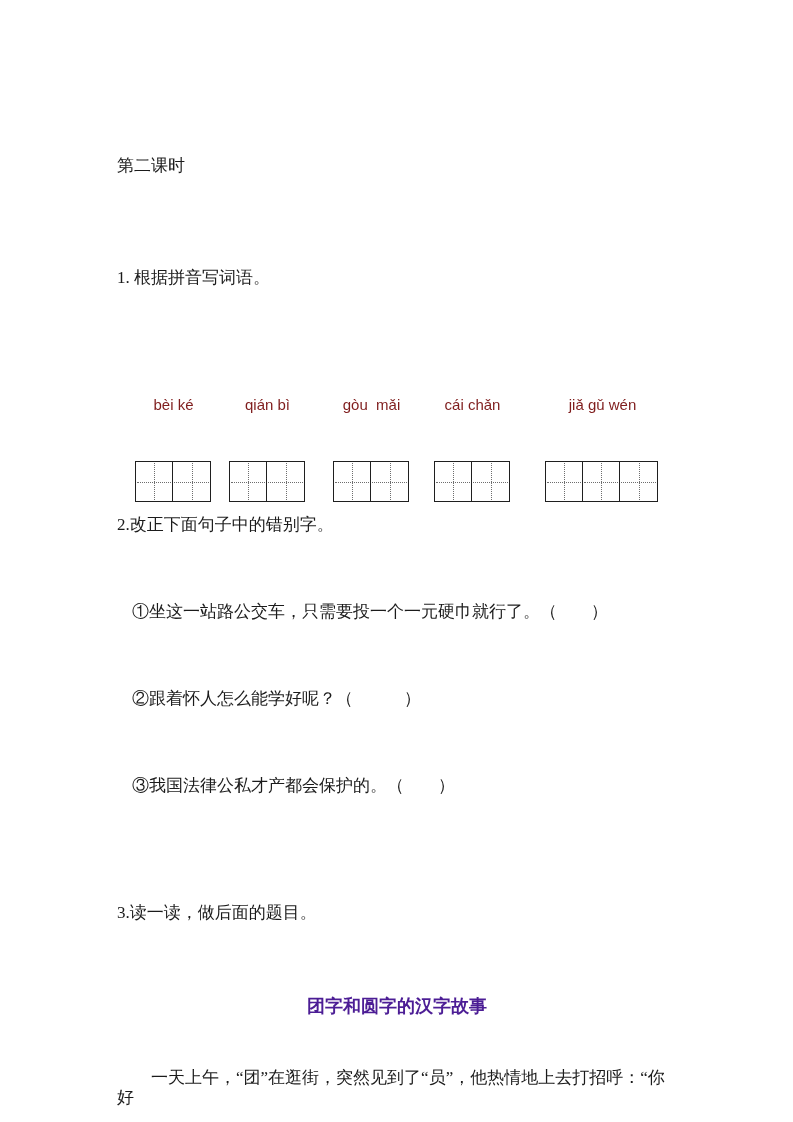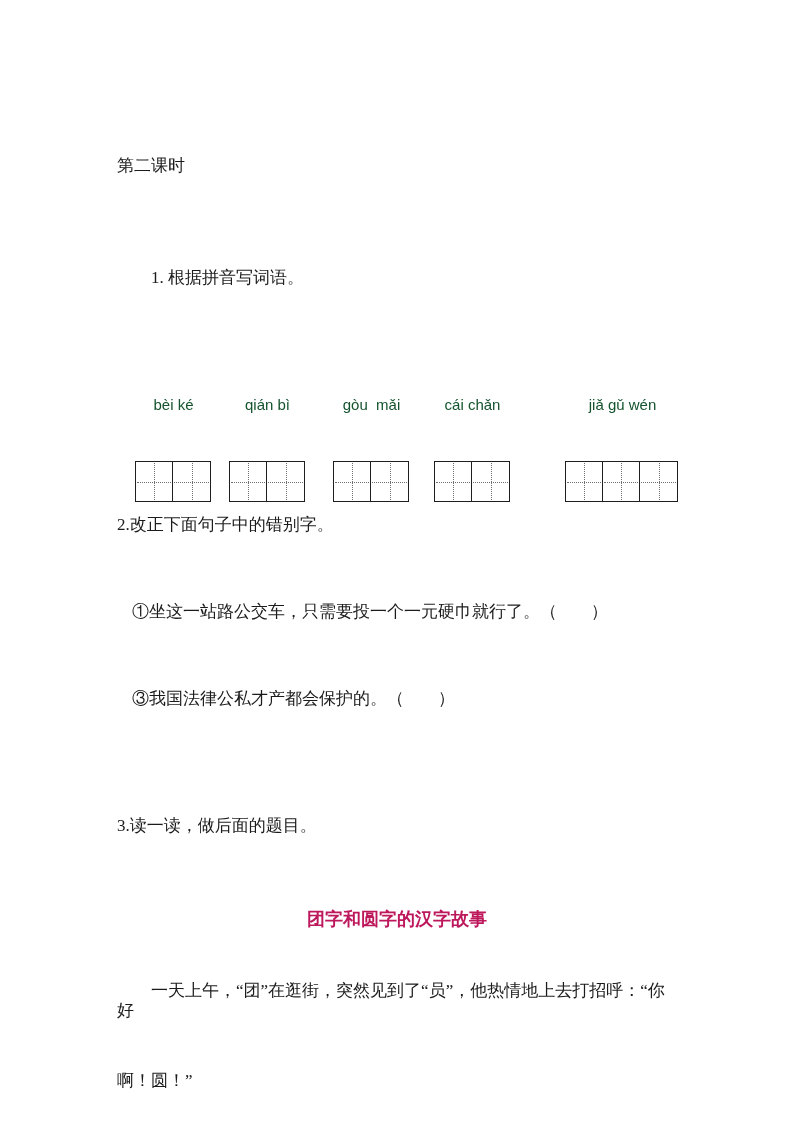--- a/index.html
+++ b/index.html
@@ -7,57 +7,57 @@
   body {
     width:793px; height:1122px; position:relative; overflow:hidden;
     font-family:"Liberation Serif","DejaVu Serif",serif;
     color:#1b1b1b; font-size:17px; line-height:20px;
     white-space:pre-wrap;
   }
   .content { position:absolute; left:117px; top:96px; width:560px; }
 
   .doc-title { }
   .q-label { margin-top:0; }
-  #q1-label { margin-top:12px;margin-left:34px; }
+  #q1-label { margin-top:12px; }
 
   
   .writing-area { position:relative; margin-top:8px; height:67px; }
   .pinyin-group { position:absolute; top:0; }
   .pinyin-label {
     display:block; text-align:center;
     font-family:"Liberation Sans","DejaVu Sans",sans-serif;
-    font-size:15px; line-height:18px; color:#14532d;
+    font-size:15px; line-height:18px; color:#7f1d1d;
   }
   .grid-row { display:flex; margin-top:7px; border:1.6px solid #1f1f1f; width:max-content; }
   .grid-cell { position:relative; width:37px; height:39px; border-right:1.6px solid #1f1f1f; }
   .grid-cell:last-child { border-right:none; }
   .grid-cell::before {
     content:""; position:absolute; left:50%; top:1px; bottom:1px;
     border-left:1px dotted #6e6e6e;
   }
   .grid-cell::after {
     content:""; position:absolute; top:50%; left:1px; right:1px;
     border-top:1px dotted #6e6e6e;
   }
   .g1 { left:18px;  width:77px; }
   .g2 { left:112px; width:77px; }
   .g3 { left:216px; width:77px; }
   .g4 { left:317px; width:77px; }
-  .g5 { left:448px; width:115px; }
+  .g5 { left:428px; width:115px; }
 
   
   #q2-label { margin-top:12px; }
   .q2-item { margin-top:27px; padding-left:15px; }
 
   
   #q3-label { margin-top:27px; }
   .story-title {
     margin-top:13px; text-align:center;
     font-family:"Liberation Sans","DejaVu Sans",sans-serif;
-    font-weight:bold; font-size:18px; line-height:20px; color:#be185d;
+    font-weight:bold; font-size:18px; line-height:20px; color:#4c1d95;
   }
   .story-line { margin-top:10px; }
   .story-line.first { margin-top:12px; }
   .story-line.indent { text-indent:2em; }
 </style>
 </head>
 <body>
 
 
 
@@ -103,20 +103,21 @@
         <div class="grid-cell"></div>
         <div class="grid-cell"></div>
         <div class="grid-cell"></div>
       </div>
     </div>
   </div>
 
   
   <div class="q-label" id="q2-label">2.改正下面句子中的错别字。</div>
   <div class="q2-item">①坐这一站路公交车，只需要投一个一元硬巾就行了。（　　）</div>
+  <div class="q2-item">②跟着怀人怎么能学好呢？（　　　）</div>
   <div class="q2-item">③我国法律公私才产都会保护的。（　　）</div>
 
   
   <div class="q-label" id="q3-label">3.读一读，做后面的题目。</div>
 
   <div class="story-title">团字和圆字的汉字故事</div>
   <div class="story-line first indent">一天上午，“团”在逛街，突然见到了“员”，他热情地上去打招呼：“你好</div>
   <div class="story-line">啊！圆！”</div>
   
   

